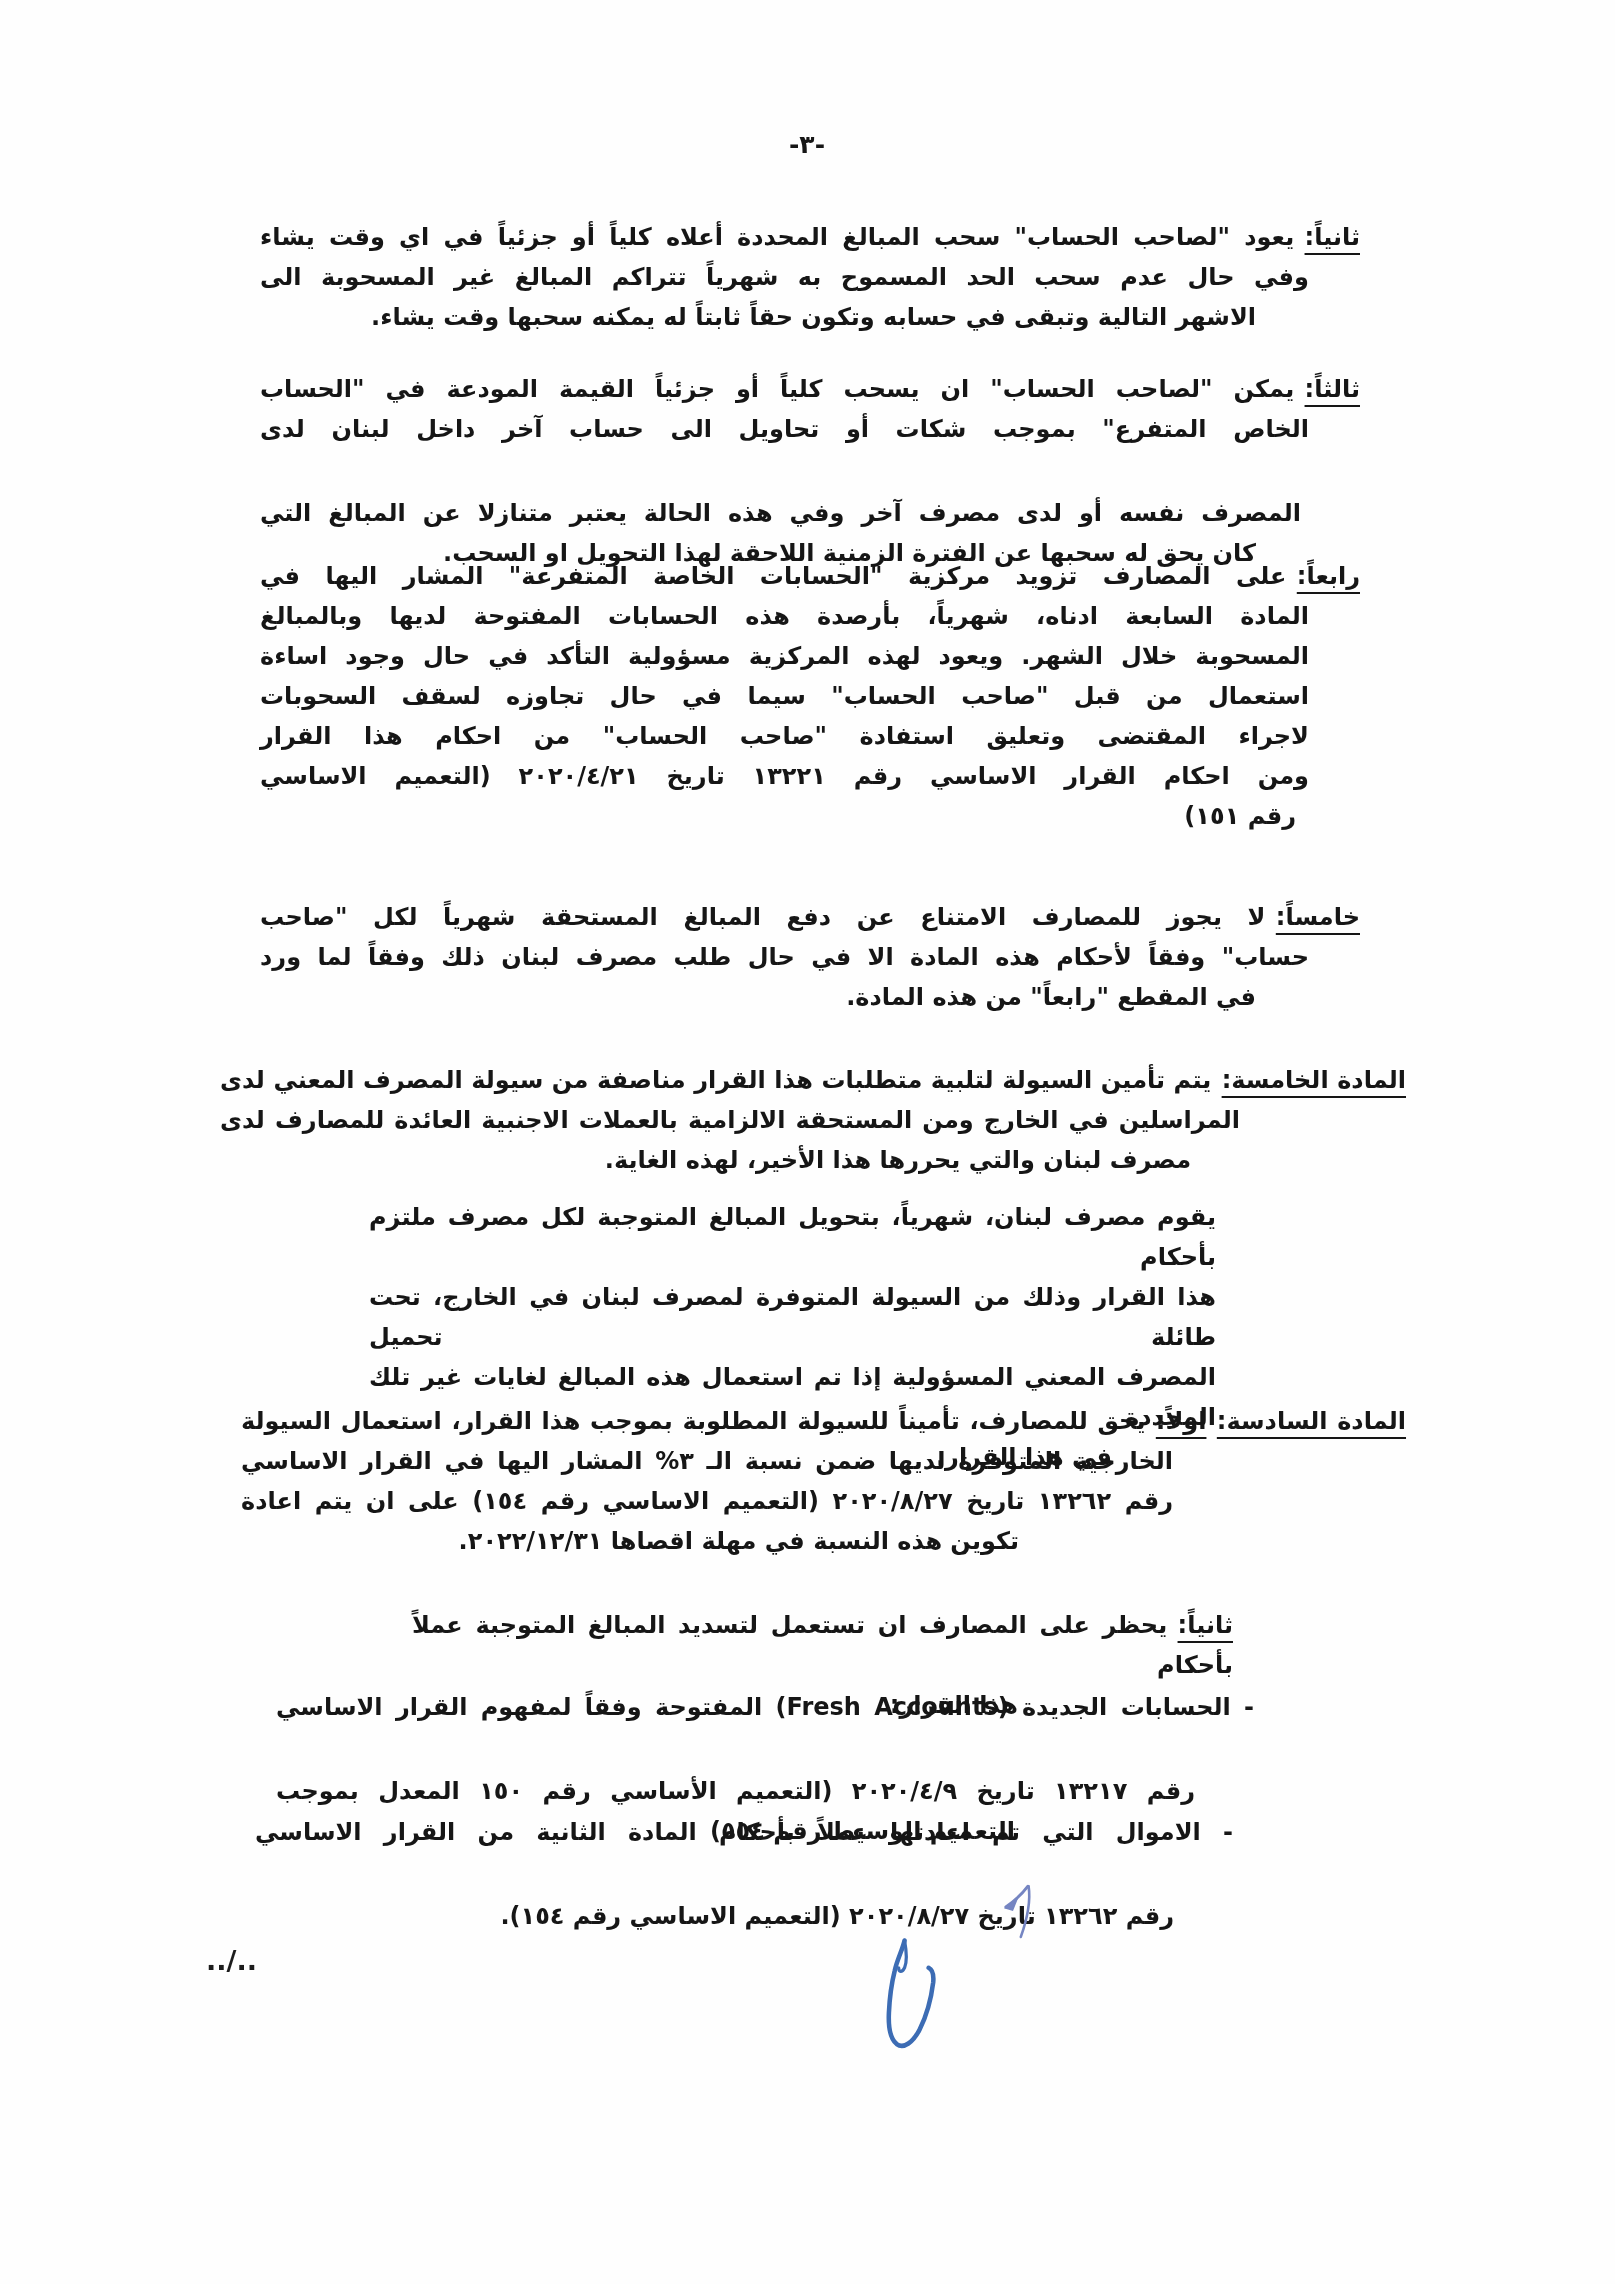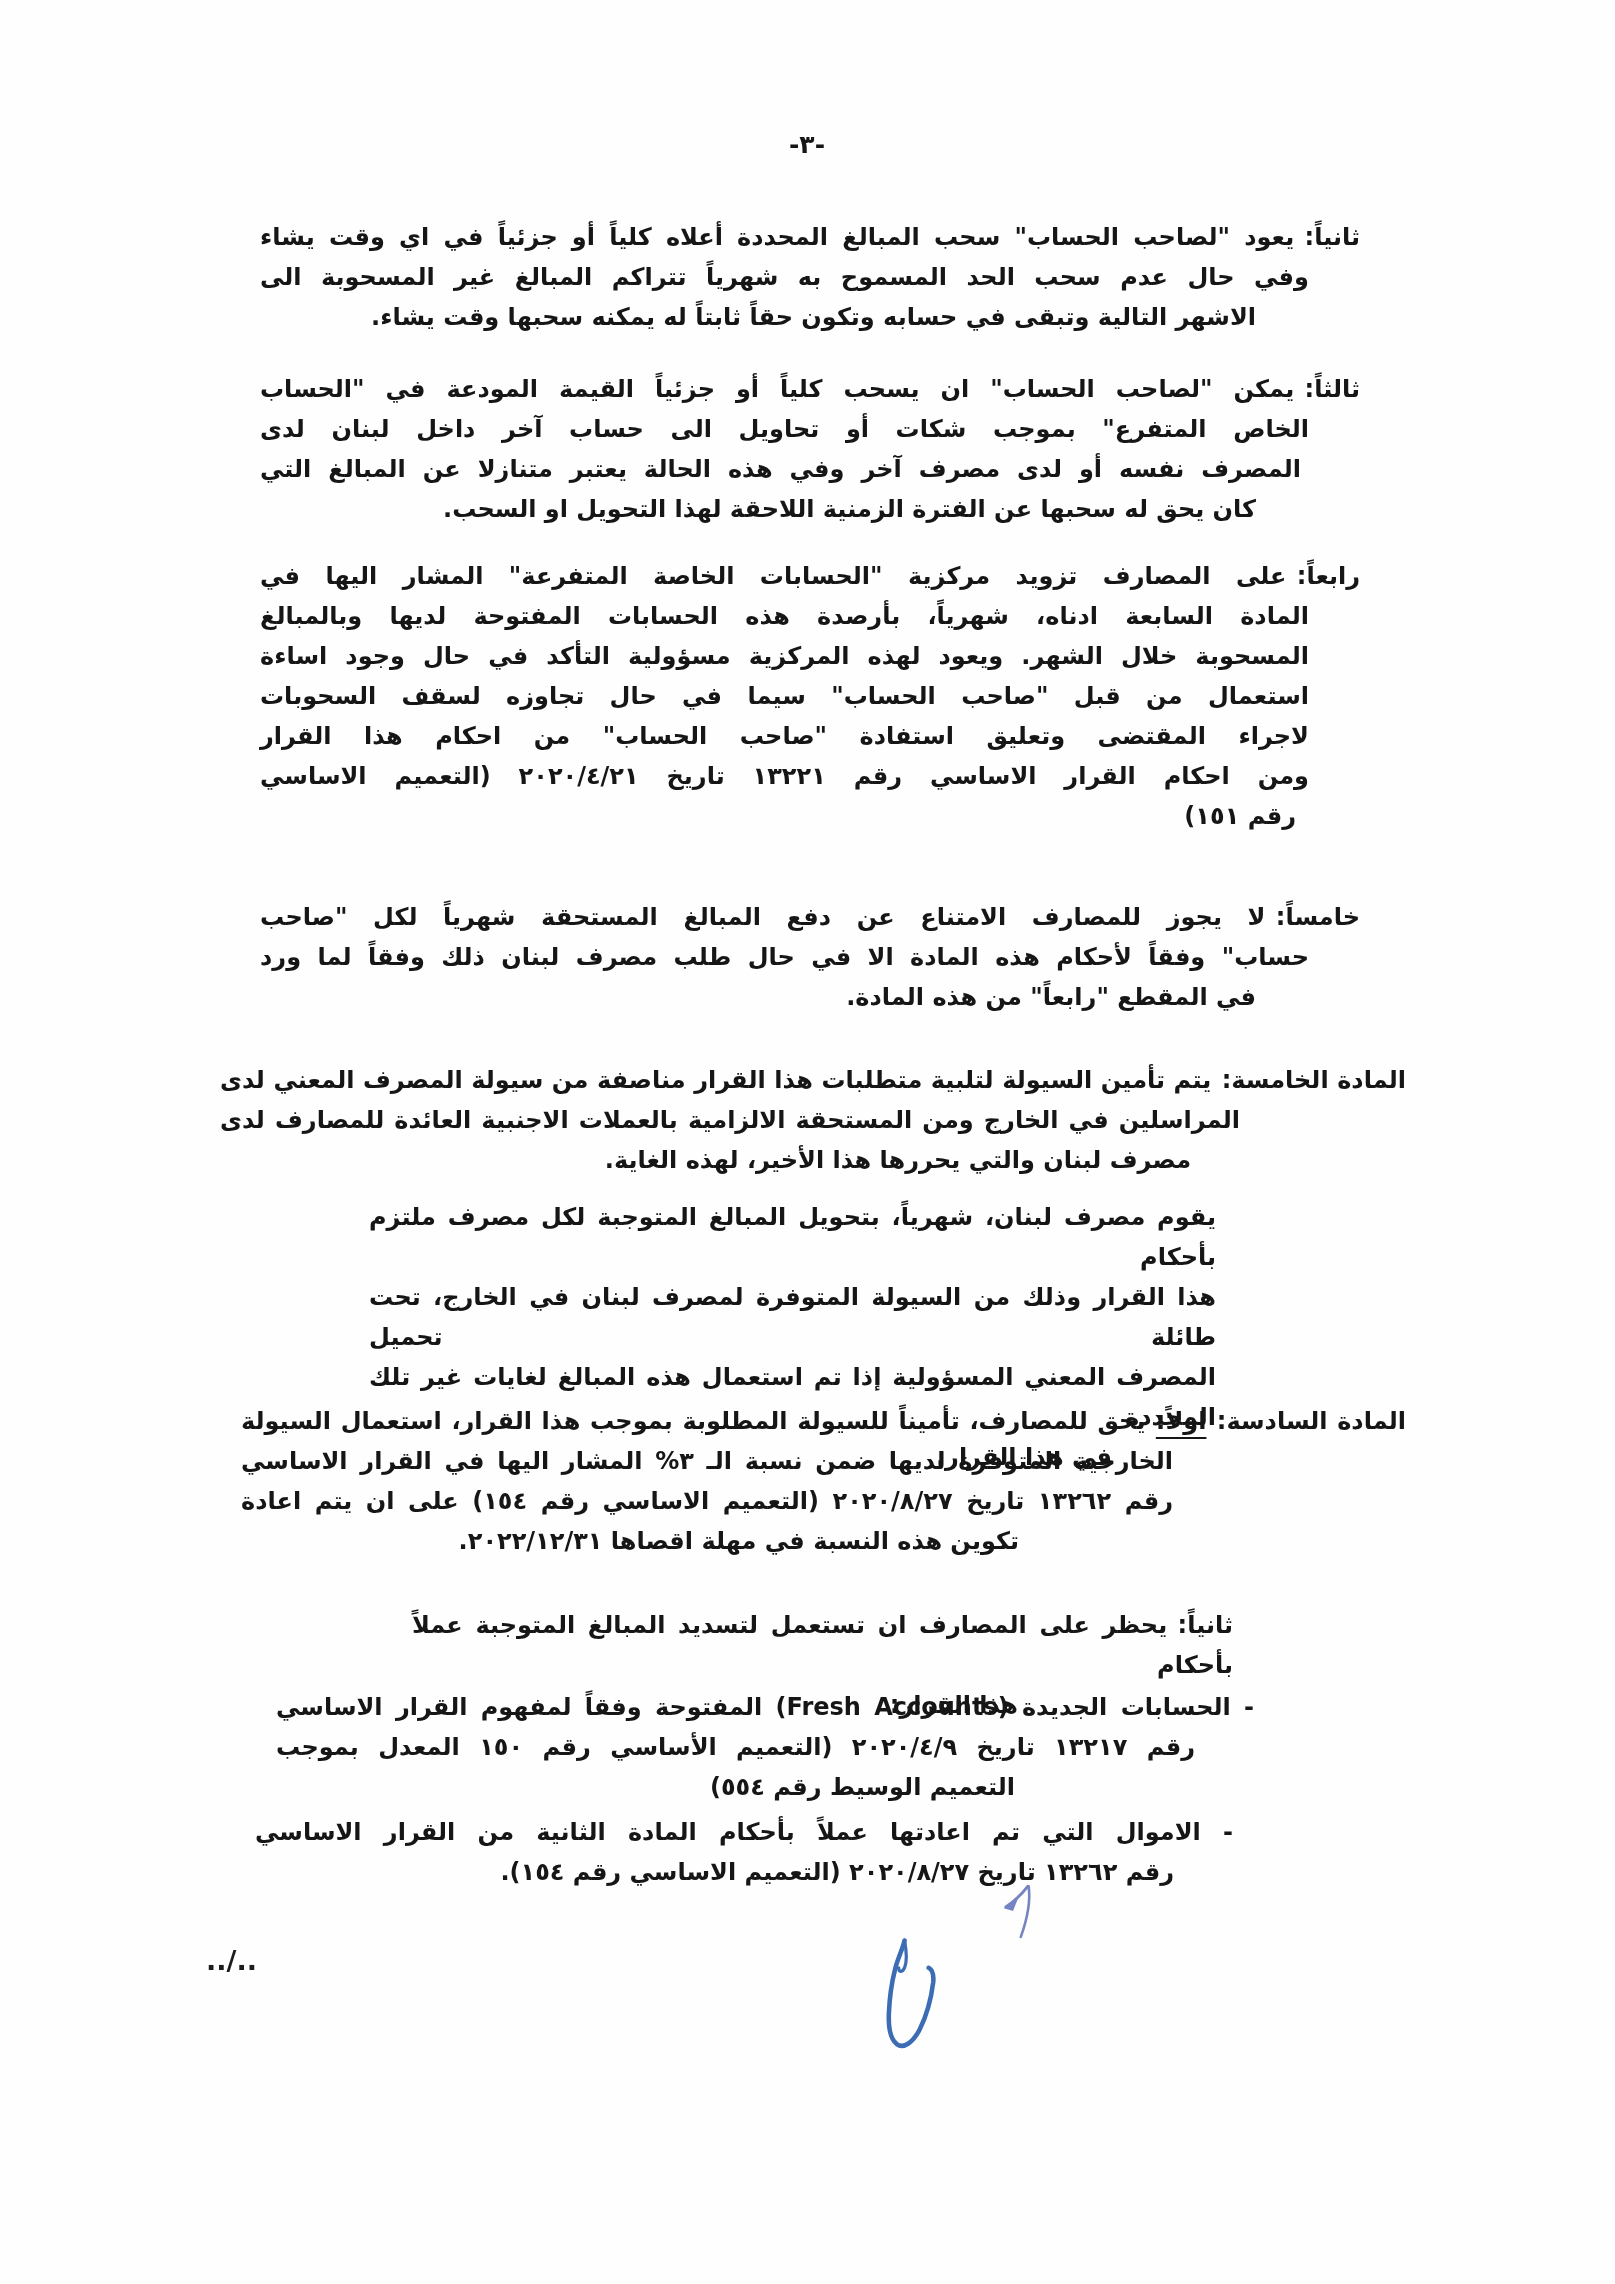--- a/index.html
+++ b/index.html
@@ -30,30 +30,31 @@
   .p6{top:1197px;right:399px;width:847px;}
   .p7{top:1401px;right:209px;width:1165px;}
   .p8{top:1605px;right:382px;width:821px;}
   .b1{top:1687px;right:361px;width:978px;}
   .b2{top:1812px;right:382px;width:978px;}
 
   .ln{text-align:justify;text-align-last:justify;}
   .ln.last{text-align:right;text-align-last:right;}
 
   .ir78{padding-right:51px;}
-  .ir90{padding-right:59px;}
+  .ir90{padding-right:59px;margin-top:44px;}
   .ir98{padding-right:64px;}
   .ir160{padding-right:104px;}
   .ir255{padding-right:166px;}
   .ir330{padding-right:215px;}
   .ir358{padding-right:233px;}
   .ir367{padding-right:239px;}
   .ir593{padding-right:387px;}
 
   .lbl{
+    text-decoration:underline;
     text-decoration-thickness:2px;
     text-underline-offset:7.8px;
     margin-left:10.4px;
     display:inline;
   }
   .lbl2{
     text-decoration:underline;
     text-decoration-thickness:2px;
     text-underline-offset:7.8px;
     margin-left:10.4px;

